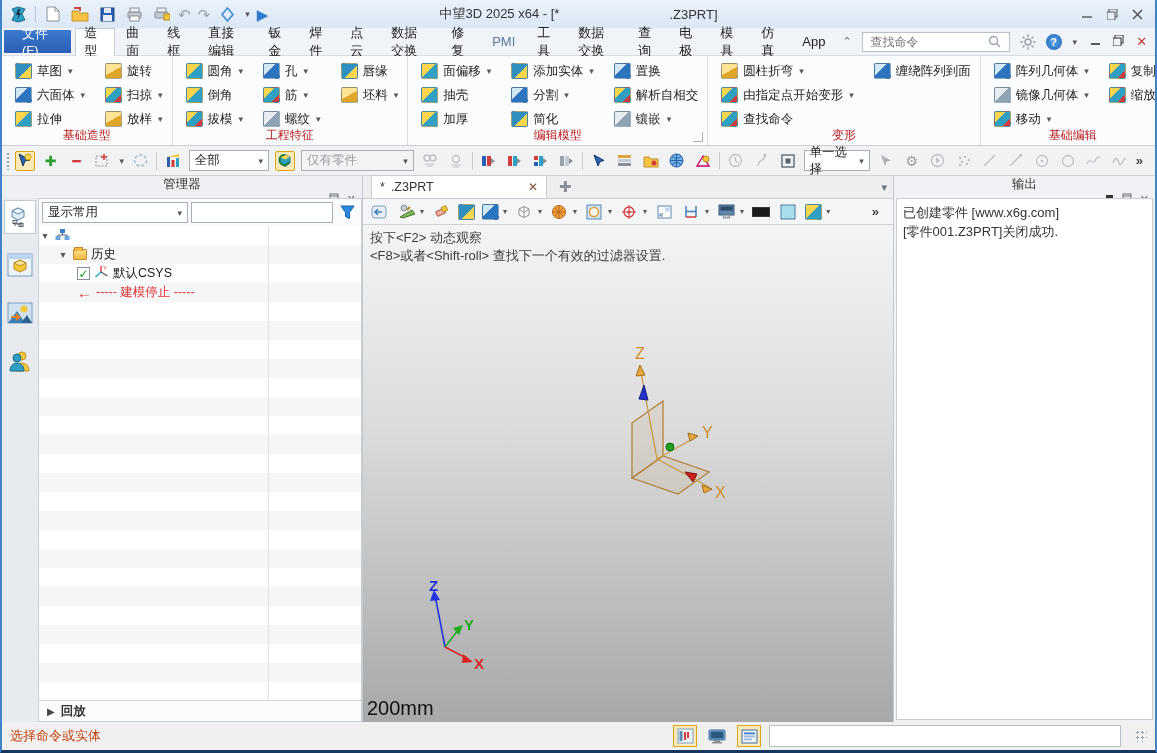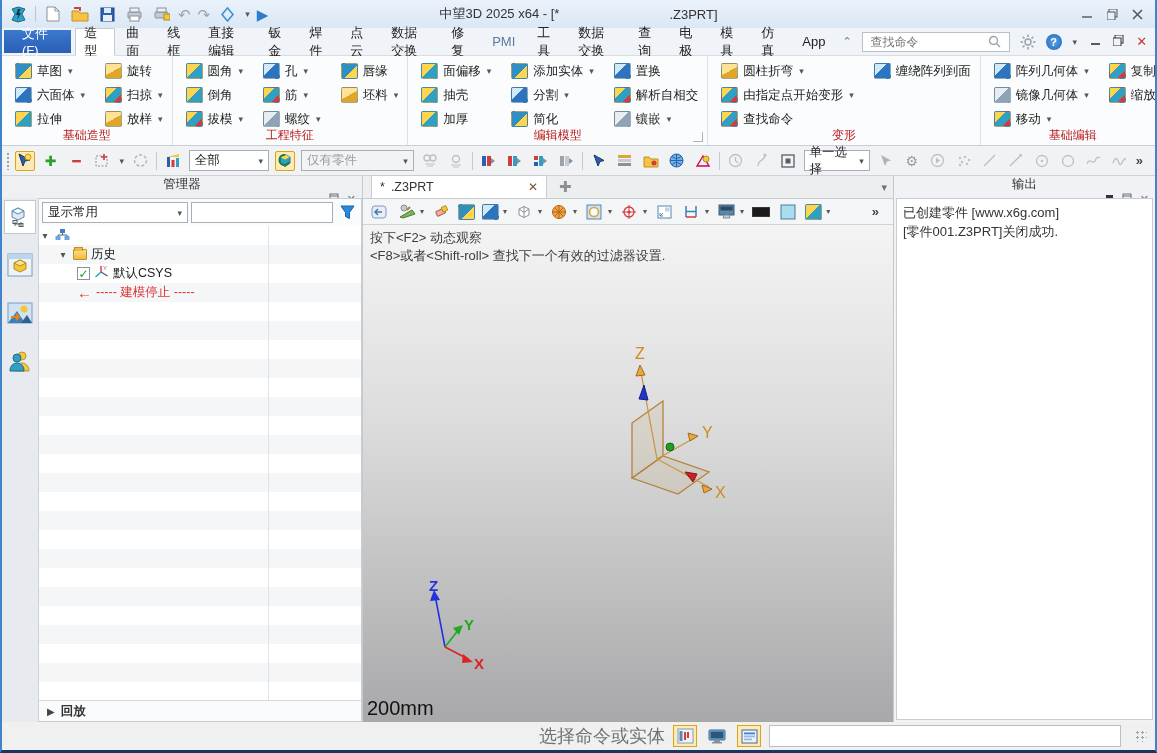--- a/index.html
+++ b/index.html
@@ -103,21 +103,21 @@
   .hints { position:absolute; left:7px; top:4px; font-size:13px; color:#3c3c3c; line-height:18px; }
   .scale-label { position:absolute; left:4px; bottom:2px; font-size:20px; color:#111; }
   .csys-svg, .triad-svg { position:absolute; left:0; top:0; pointer-events:none; }
 
   
   .output { flex:1; background:#f0f2f5; border-left:1px solid #c4c9cf; display:flex; flex-direction:column; }
   .out-body { flex:1; background:#fff; border:1px solid #c8cdd3; margin:0 2px 2px 2px; padding:4px 6px; font-size:13px; color:#333; line-height:19px; }
 
   
   .statusbar { position:absolute; left:0; top:722px; width:100%; height:28px; background:#f0f0f0; display:flex; align-items:center; padding:0 8px; gap:8px; }
-  .status-text { font-size:18px; color:#737373; flex:1;text-align:right; }
+  .status-text { font-size:13px; color:#c2410c; flex:1; }
   .sb-ico { width:24px; height:22px; display:flex; align-items:center; justify-content:center; }
   .sb-ico.hl { border:1px solid #d9a515; background:#fdeab8; }
   .sb-input { width:352px; height:22px; background:#fff; border:1px solid #b9bfc6; }
   .grip2 { width:12px; height:12px; margin-left:6px; background-image:radial-gradient(#9aa2ab 1.2px, transparent 1.4px); background-size:5px 5px; }
 </style>
 </head>
 <body>
 
 <div class="window">
 

